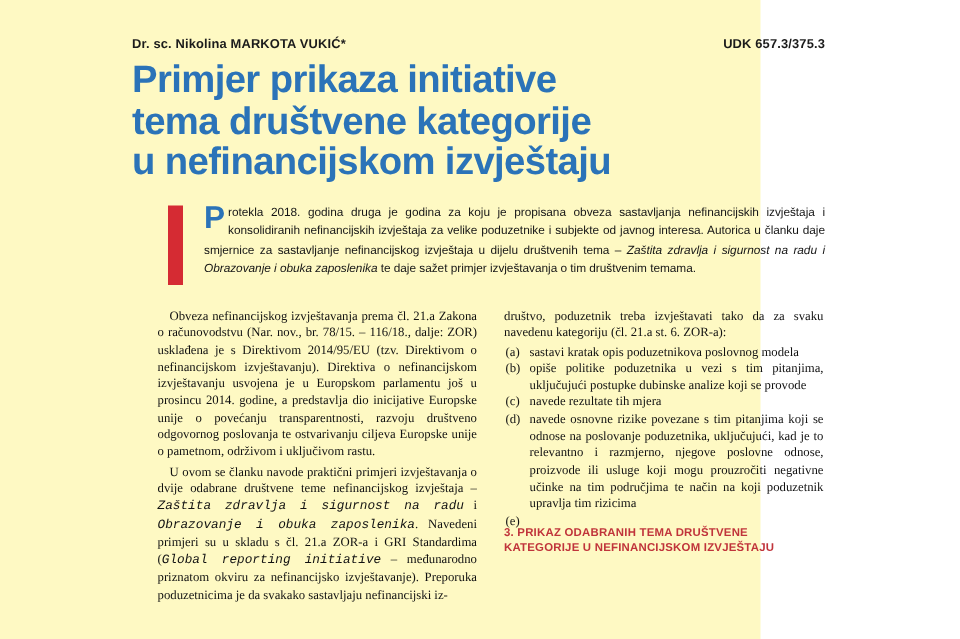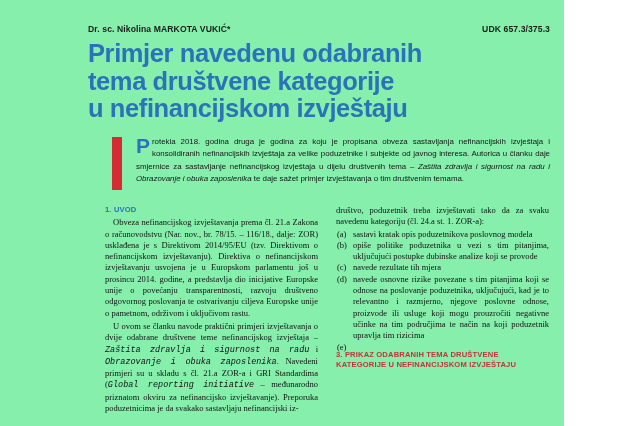--- a/index.html
+++ b/index.html
@@ -10,23 +10,23 @@
   body {
     width: 640px;
     height: 426px;
     overflow: hidden;
     font-family: "Liberation Serif", serif;
     color: #1a1a1a;
     -webkit-font-smoothing: antialiased;
   }
   .page {
     position: relative;
-    width: 564px;
+    width: 507px;
     height: 426px;
-    background: #86efac;
+    background: #fef9c3;
     box-sizing: border-box;
   }
 
   
   .header {
     position: absolute;
     left: 88px;
     top: 24px;
     width: 462px;
   }
@@ -162,43 +162,42 @@
 <body>
 
 <div class="page">
 
   <div class="header">
     <div class="byline-row">
       <span class="byline-author">Dr. sc. Nikolina MARKOTA VUKIĆ*</span>
       <span class="byline-udk">UDK 657.3/375.3</span>
     </div>
     <h1 class="title">
-      <span class="tline">Primjer navedenu odabranih</span>
+      <span class="tline">Primjer prikaza initiative</span>
       <span class="tline">tema društvene kategorije</span>
       <span class="tline">u nefinancijskom izvještaju</span>
     </h1>
   </div>
 
   <div class="abstract-wrap">
     <div class="abstract-bar"></div>
     <div class="abstract">
       <span class="dropcap">P</span><span>rotekla 2018. godina druga je godina za koju je propisana obveza sastavljanja nefinancijskih izvještaja i konsolidiranih nefinancijskih izvještaja za velike poduzetnike i subjekte od javnog interesa. Autorica u članku daje smjernice za sastavljanje nefinancijskog izvještaja u dijelu društvenih tema – </span><i>Zaštita zdravlja i sigurnost na radu i Obrazovanje i obuka zaposlenika</i><span> te daje sažet primjer izvještavanja o tim društvenim temama.</span>
     </div>
   </div>
 
   <div class="columns">
 
     <div class="col">
-      <div class="sec-head">1. UVOD</div>
       <p class="body">Obveza nefinancijskog izvještavanja prema čl. 21.a Zakona o računovodstvu (Nar. nov., br. 78/15. – 116/18., dalje: ZOR) usklađena je s Direktivom 2014/95/EU (tzv. Direktivom o nefinancijskom izvještavanju). Direktiva o nefinancijskom izvještavanju usvojena je u Europskom parlamentu još u prosincu 2014. godine, a predstavlja dio inicijative Europske unije o povećanju transparentnosti, razvoju društveno odgovornog poslovanja te ostvarivanju ciljeva Europske unije o pametnom, održivom i uključivom rastu.</p>
       <p class="body"><span>U ovom se članku navode praktični primjeri izvještavanja o dvije odabrane društvene teme nefinancijskog izvještaja – </span><i>Zaštita zdravlja i sigurnost na radu</i><span> i </span><i>Obrazovanje i obuka zaposlenika</i><span>. Navedeni primjeri su u skladu s čl. 21.a ZOR-a i GRI Standardima (</span><i>Global reporting initiative</i><span> – međunarodno priznatom okviru za nefinancijsko izvještavanje). Preporuka poduzetnicima je da svakako sastavljaju nefinancijski iz-</span></p>
     </div>
 
     <div class="col">
-      <p class="lead-in">društvo, poduzetnik treba izvještavati tako da za svaku navedenu kategoriju (čl. 24.a st. 1. ZOR-a):</p>
+      <p class="lead-in">društvo, poduzetnik treba izvještavati tako da za svaku navedenu kategoriju (čl. 21.a st. 6. ZOR-a):</p>
       <ol class="alpha">
         <li><span class="marker">(a)</span><span>sastavi kratak opis poduzetnikova poslovnog modela</span></li>
         <li><span class="marker">(b)</span><span>opiše politike poduzetnika u vezi s tim pitanjima, uključujući postupke dubinske analize koji se provode</span></li>
         <li><span class="marker">(c)</span><span>navede rezultate tih mjera</span></li>
         <li><span class="marker">(d)</span><span>navede osnovne rizike povezane s tim pitanjima koji se odnose na poslovanje poduzetnika, uključujući, kad je to relevantno i razmjerno, njegove poslovne odnose, proizvode ili usluge koji mogu prouzročiti negativne učinke na tim područjima te način na koji poduzetnik upravlja tim rizicima</span></li>
         <li><span class="marker">(e)</span></li>
       </ol>
       <div class="spacer-8"></div>
       <div class="sec-head red">
         <span>3. PRIKAZ ODABRANIH TEMA DRUŠTVENE</span><br>

